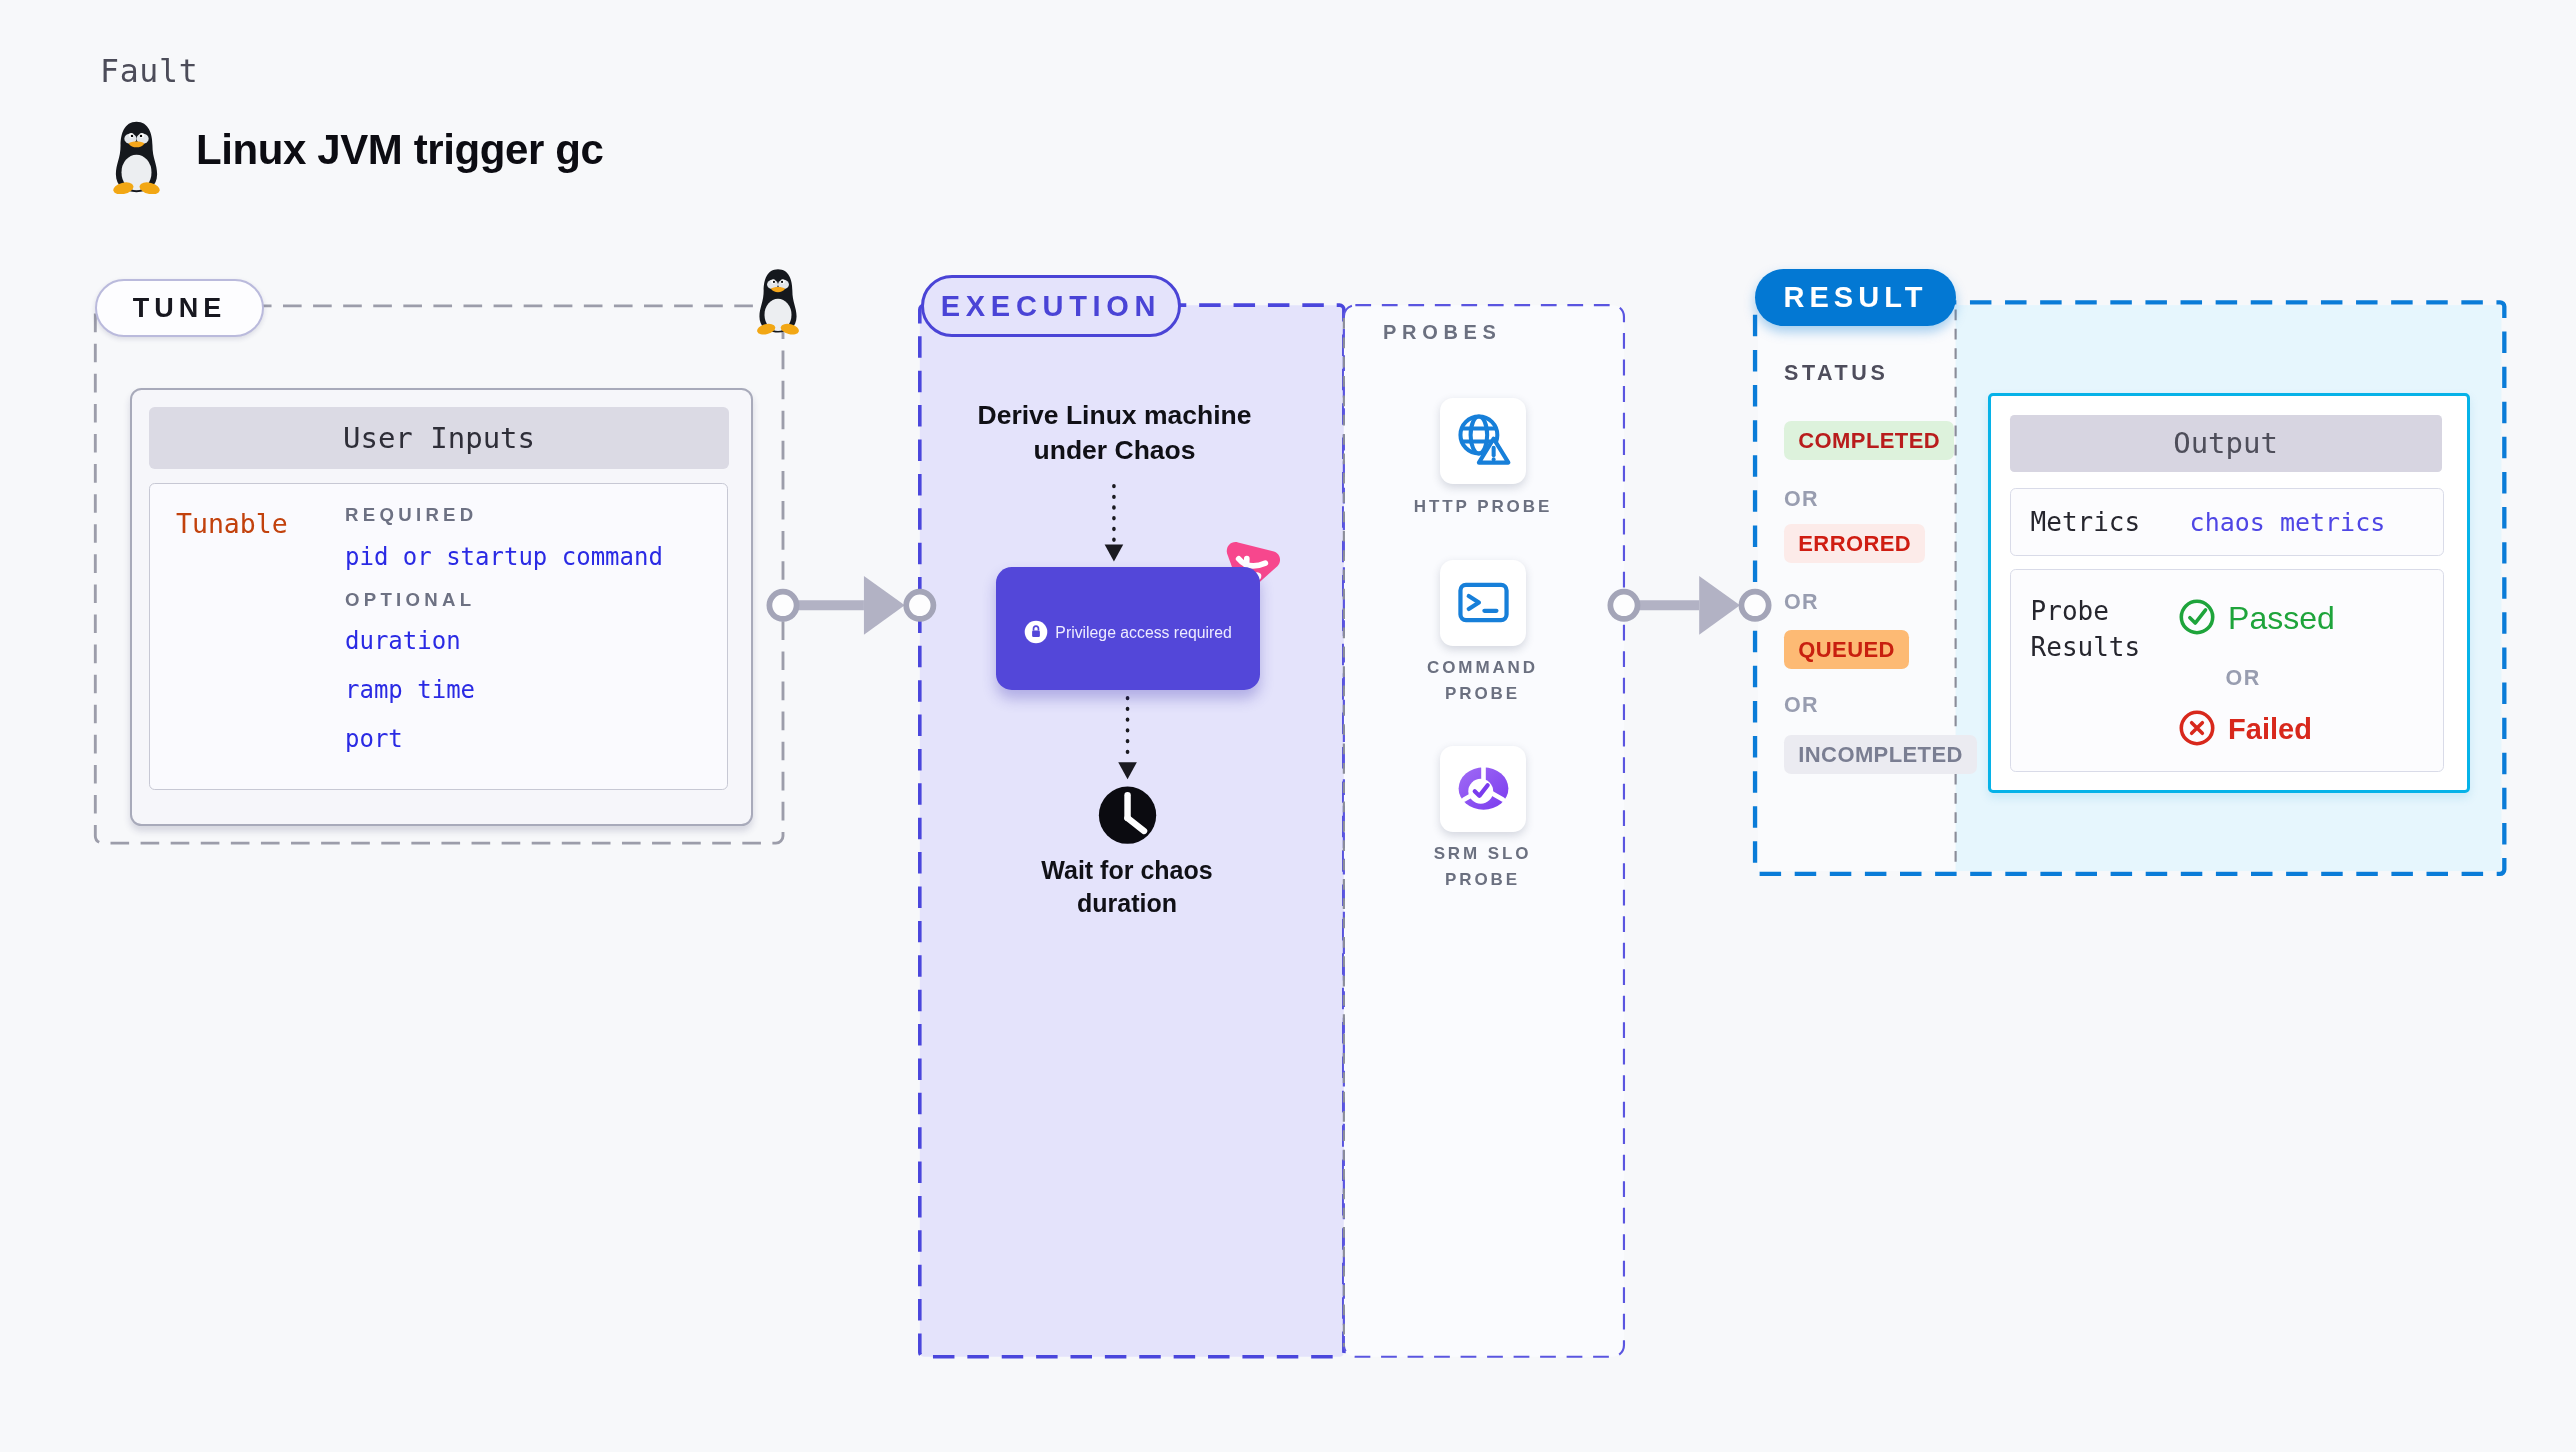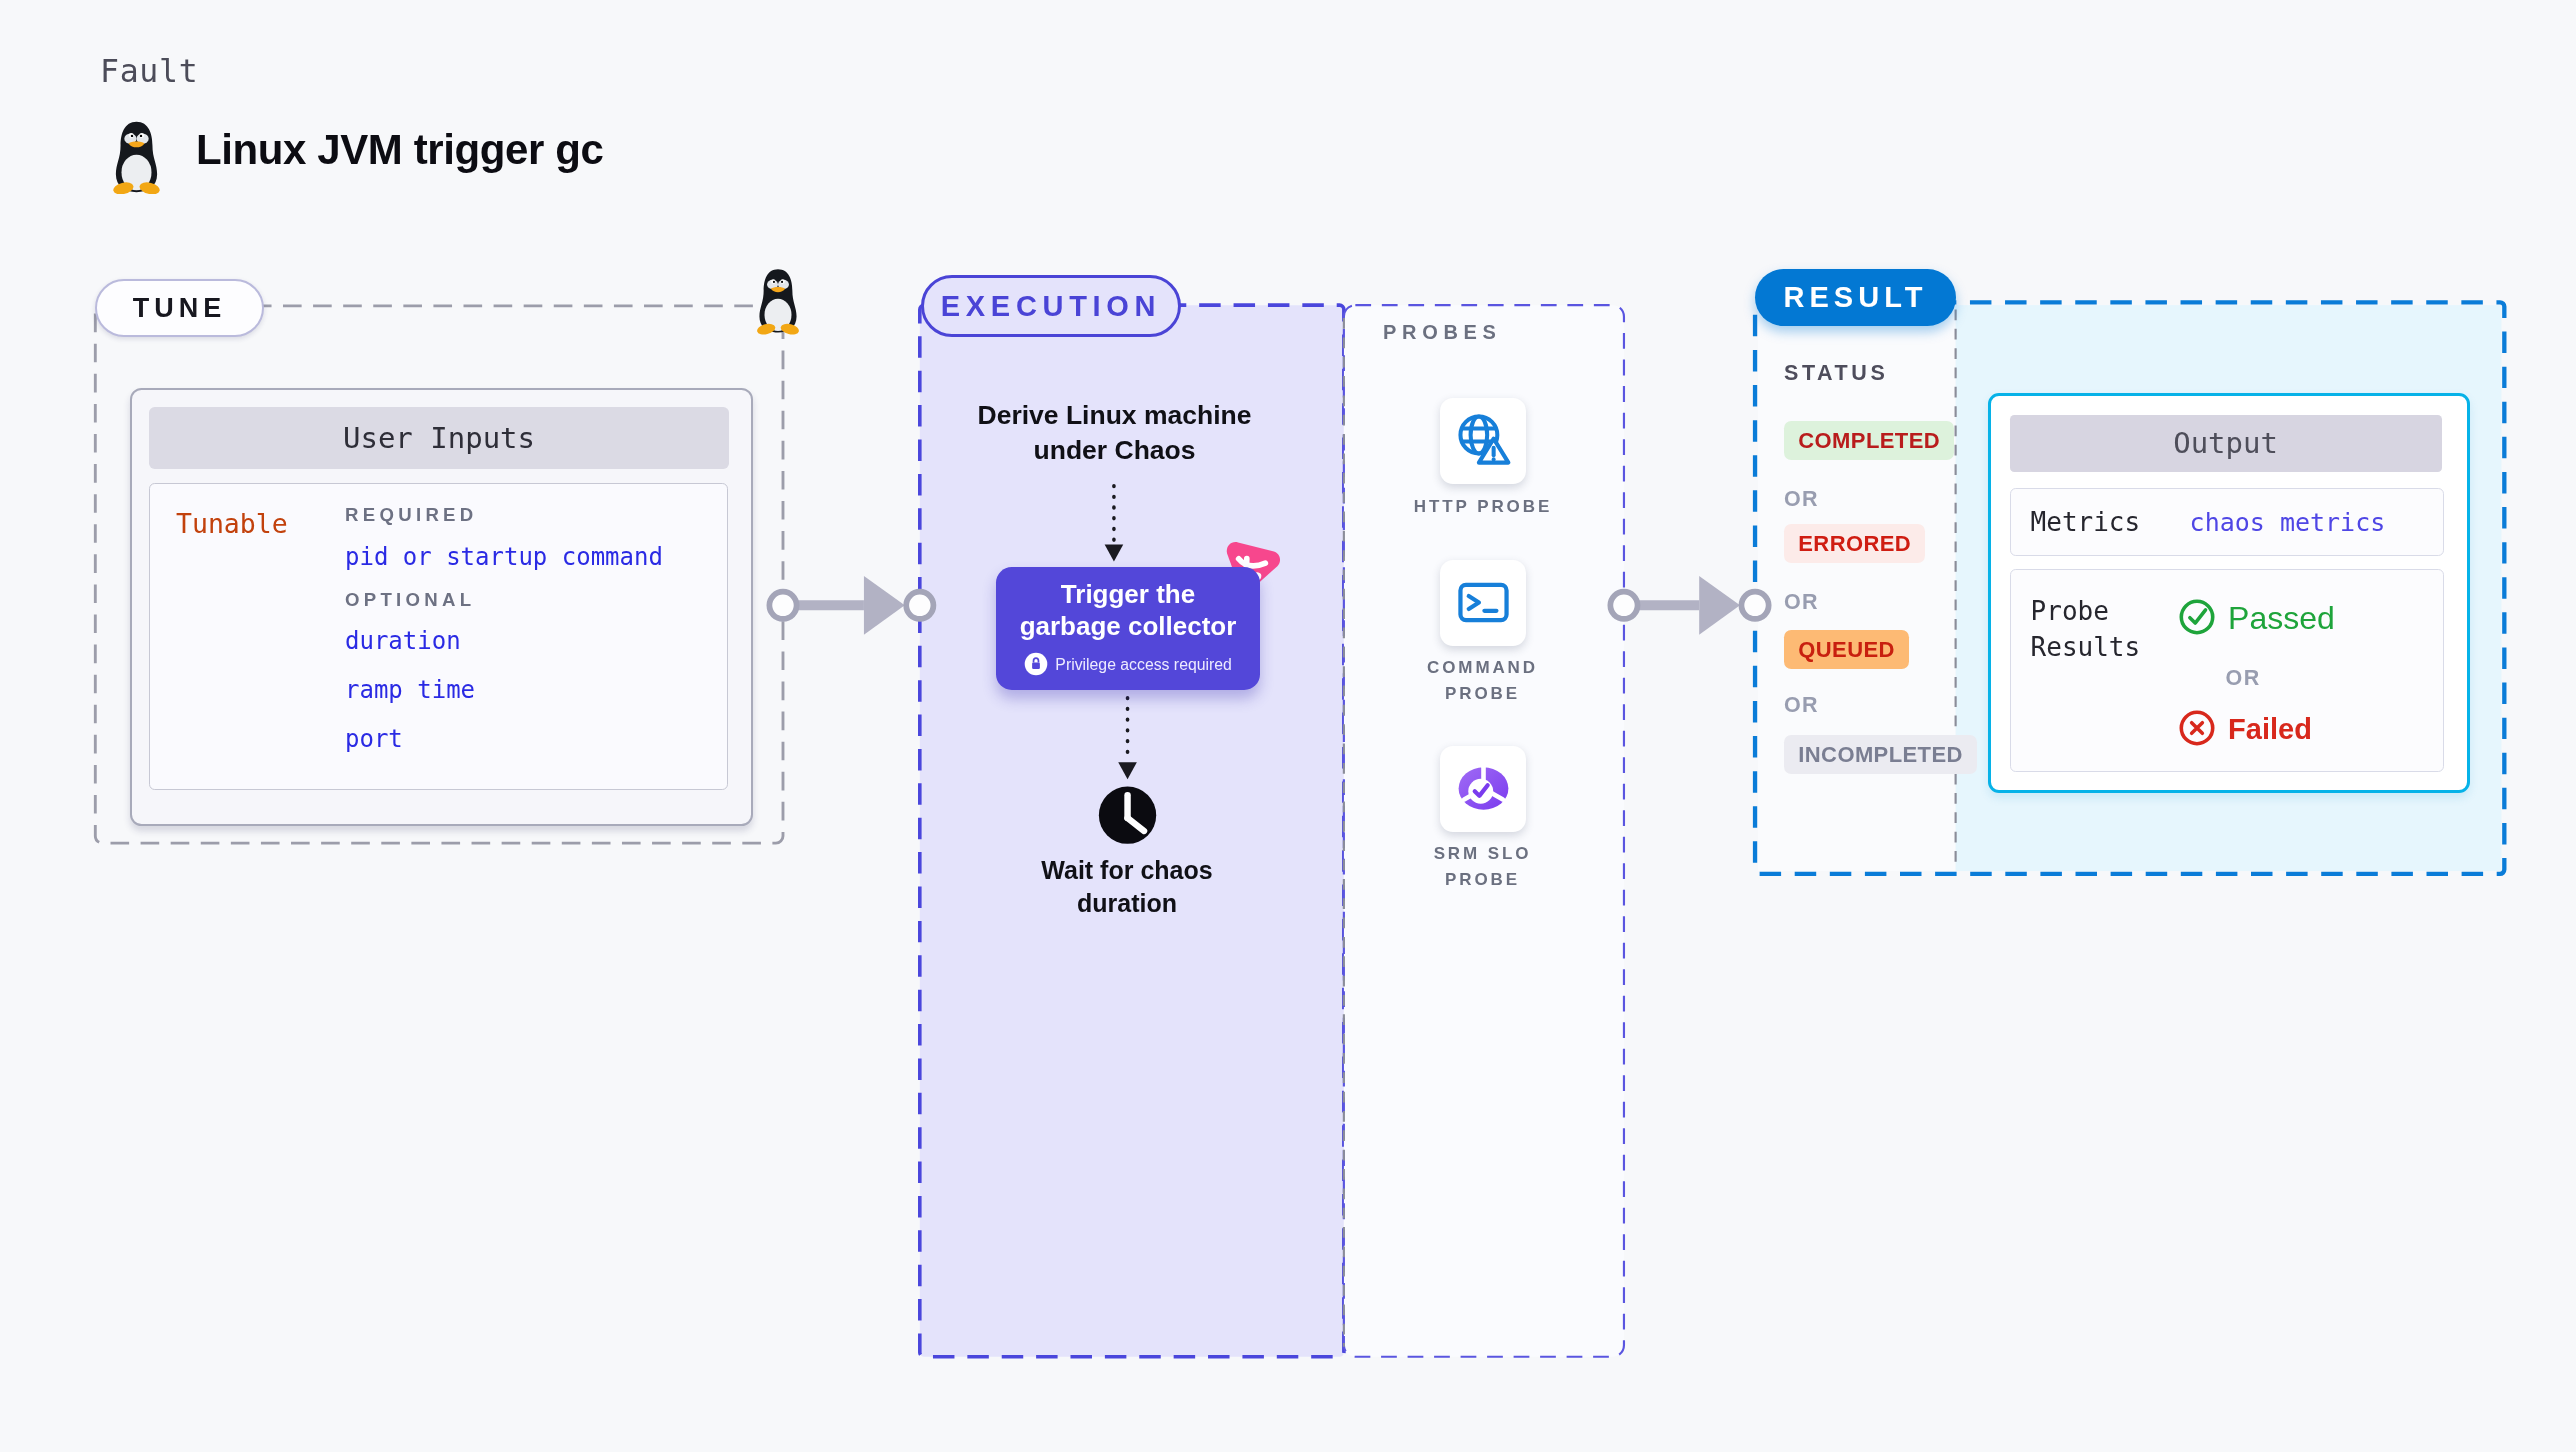--- a/index.html
+++ b/index.html
@@ -76,21 +76,21 @@
   .s-completed{color:#b91c1c;background:#ddf2dc;}
   .s-errored{color:#cf1d12;background:#fcebe9;}
   .s-queued{color:#c8200f;background:#fdba74;}
   .s-incompleted{color:#7a7e92;background:#ebebf1;}
   .or-text{font-size:21.5px;font-weight:bold;color:#989db0;letter-spacing:1.4px;}
   .or1{left:1784px;top:487px;} .or2{left:1784px;top:590px;} .or3{left:1784px;top:693px;}
   .b1{left:1784px;top:421px;} .b2{left:1784px;top:524px;} .b3{left:1784px;top:630px;} .b4{left:1784px;top:735px;}
 
   
   .output-card{left:1988px;top:393px;width:476px;height:394px;background:#ffffff;
-               border:3.6px solid #06b2e8;border-radius:11px;
+               border:3.6px solid #06b2e8;border-radius:5px;
                box-shadow:0 4.3px 10px rgba(6,140,200,.12);}
   .out-header{left:18.6px;top:18.6px;width:432px;height:57px;background:#d7d5e1;border-radius:4.3px;
               display:flex;align-items:center;justify-content:center;font-size:29px;color:#4e4e5a;}
   .row-box{left:18.6px;width:432px;background:#fcfcfe;border:1.4px solid #d9dbe8;border-radius:5.7px;}
   .metrics-row{top:92px;height:66px;}
   .probe-row{top:173px;height:201px;}
   .metrics-label{left:20px;top:0;height:66px;display:flex;align-items:center;font-size:26px;color:#26262e;}
   .metrics-value{left:179px;top:0;height:66px;display:flex;align-items:center;font-size:25px;color:#4f46e5;white-space:nowrap;}
   .probe-res-label{left:20px;top:23px;width:129px;font-size:26px;color:#26262e;line-height:1.4;}
   .passed-row{left:166px;top:27px;display:flex;align-items:center;gap:11.5px;}
@@ -205,21 +205,20 @@
       <g transform="rotate(14 32 32)">
         <path d="M32 6 L55 40 C58 45 55 52 48 52 L16 52 C9 52 6 45 9 40 Z" fill="#f7478d" transform="rotate(180 32 30)"></path>
         <path d="M20 22 C28 28 36 26 44 20" stroke="#ffffff" stroke-width="5" fill="none" stroke-linecap="round"></path>
         <path d="M30 34 L27 20" stroke="#ffffff" stroke-width="5" stroke-linecap="round"></path>
         <circle cx="40" cy="33" r="3.4" fill="#ffffff"></circle>
       </g>
     </svg>
   </span>
 
   <div class="abs trigger-btn">
-    <div class="trigger-title">Trigger the garbage collector</div>
     <div class="priv-row">
       <span>
         <svg width="24" height="24" viewBox="0 0 34 34">
           <circle cx="17" cy="17" r="16" fill="#ffffff"></circle>
           <rect x="11.5" y="15" width="11" height="9" rx="1.8" fill="#5347d9"></rect>
           <path d="M13.5 15 V12.5 C13.5 10 15 8.6 17 8.6 C19 8.6 20.5 10 20.5 12.5 V15" fill="none" stroke="#5347d9" stroke-width="2.4"></path>
         </svg>
       </span>
       <span class="priv-text">Privilege access required</span>
     </div>

